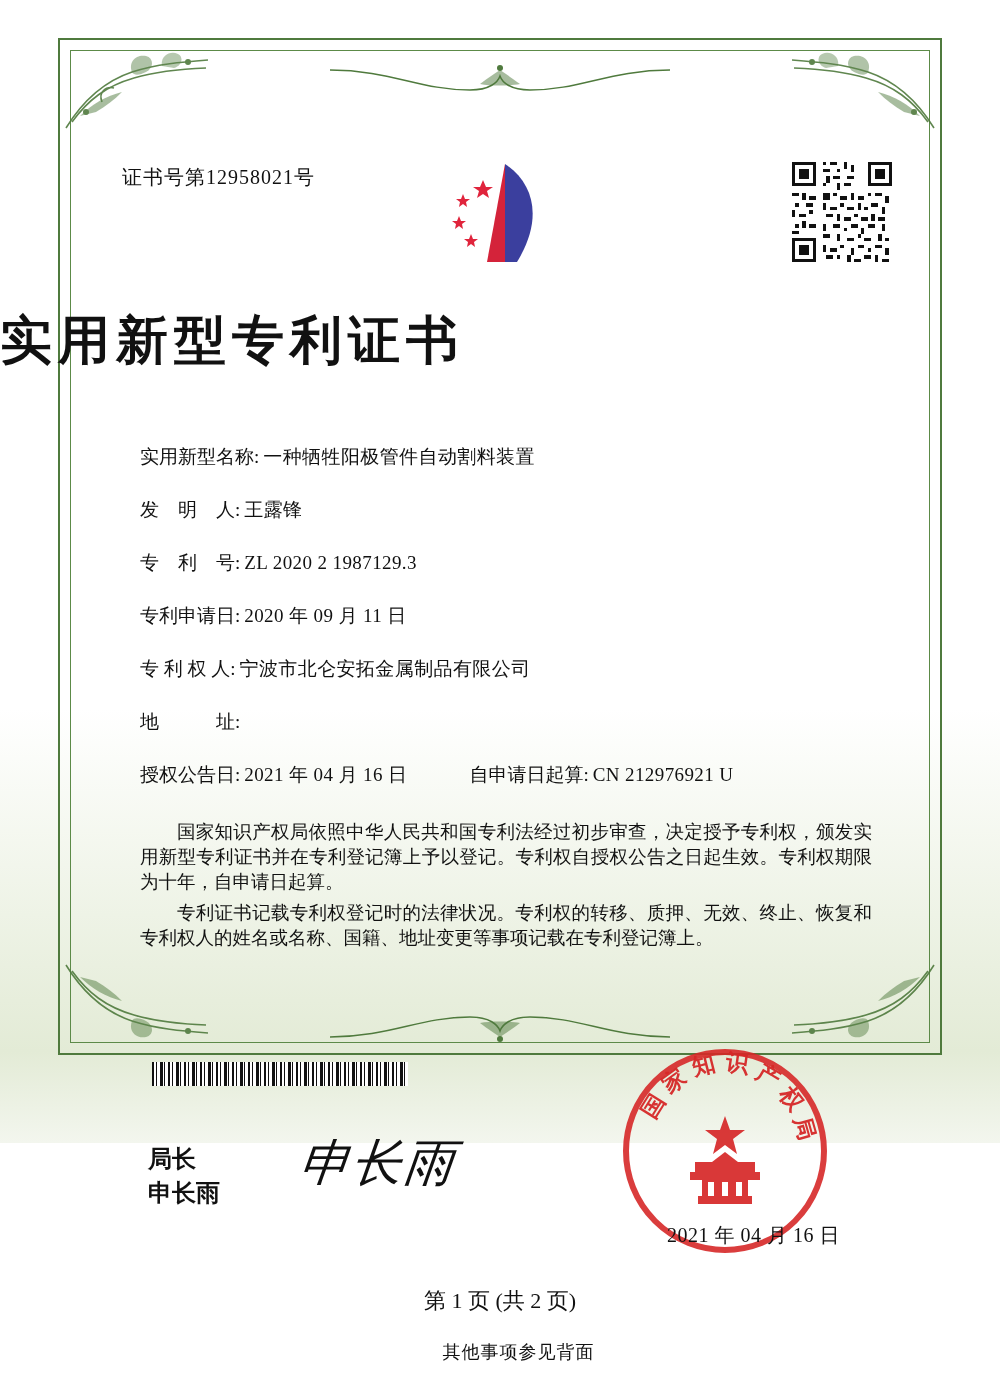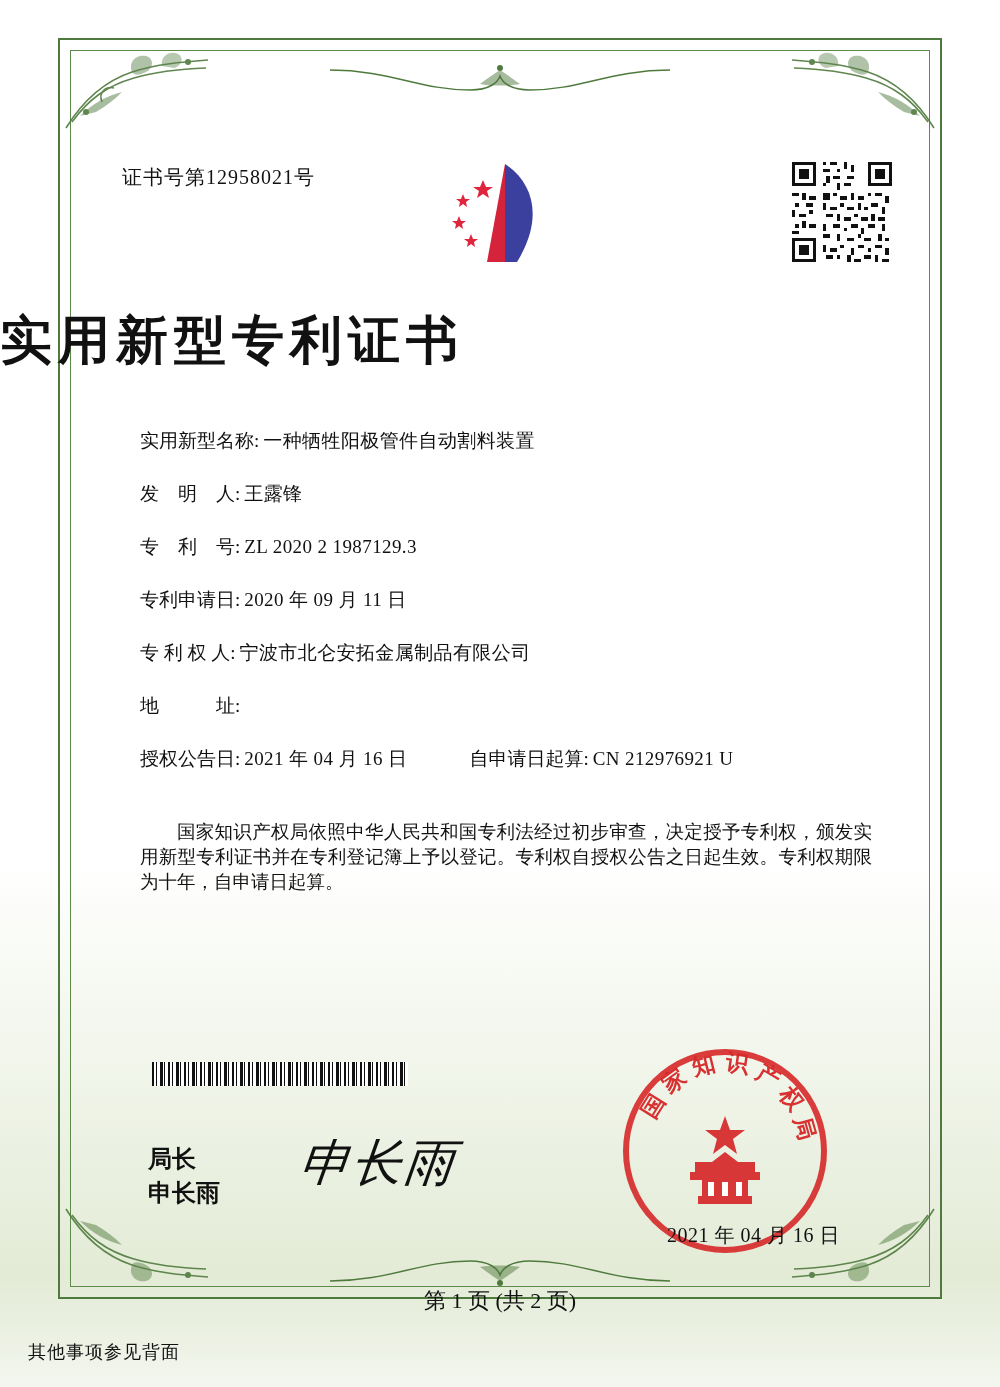--- a/index.html
+++ b/index.html
@@ -11,21 +11,21 @@
     height: 1387px;
     background: #ffffff;
     font-family: "Liberation Serif", "DejaVu Serif", serif;
     color: #1a1a1a;
     overflow: hidden;
   }
 
   .page {
     position: relative;
     width: 1000px;
-    height: 1387px;
+    height: 1143px;
     background:
       linear-gradient(to bottom, #ffffff 0%, #ffffff 62%, #eef3e6 80%, #e3ebd6 92%, #f3f6ee 100%);
   }
 
   
   .border-outer {
     position: absolute;
     left: 58px;
     top: 38px;
     right: 58px;
@@ -113,21 +113,21 @@
     letter-spacing: 6px;
     color: #111;
     font-family: "DejaVu Serif", "Liberation Serif", serif;
   }
 
   
   .fields {
     position: absolute;
     left: 140px;
     right: 120px;
-    top: 428px;
+    top: 444px;
   }
   .field {
     display: flex;
     align-items: baseline;
     margin-bottom: 27px;
     font-size: 19px;
     color: #111;
   }
   .field .lbl {
     white-space: pre;
@@ -217,23 +217,23 @@
   .page-no {
     position: absolute;
     left: 0; right: 0;
     top: 1286px;
     text-align: center;
     font-size: 22px;
     color: #111;
   }
   .footer-note {
     position: absolute;
-    left: 0; right: 0;
+    left: 9px; right: 0;
     top: 1340px;
-    text-align: left;
+    text-align: center;
     font-size: 18px;
     color: #111;
     letter-spacing: 1px;
     padding-left: 28px;
   }
 </style>
 </head>
 <body>
 
 <div class="page">
@@ -435,20 +435,21 @@
     <div class="field">
       <span class="lbl">授权公告日:</span>
       <span class="val">2021 年 04 月 16 日</span>
       <span class="lbl2">自申请日起算:</span>
       <span class="val">CN 212976921 U</span>
     </div>
   </div>
 
   <div class="paras">
     <p>国家知识产权局依照中华人民共和国专利法经过初步审查，决定授予专利权，颁发实用新型专利证书并在专利登记簿上予以登记。专利权自授权公告之日起生效。专利权期限为十年，自申请日起算。</p>
+    <p>专利证书记载专利权登记时的法律状况。专利权的转移、质押、无效、终止、恢复和专利权人的姓名或名称、国籍、地址变更等事项记载在专利登记簿上。</p>
   </div>
 
   <div class="barcode"></div>
 
   <div class="sig-labels">
     <div>局长</div>
     <div>申长雨</div>
   </div>
   <div class="sig-script">申长雨</div>
 

